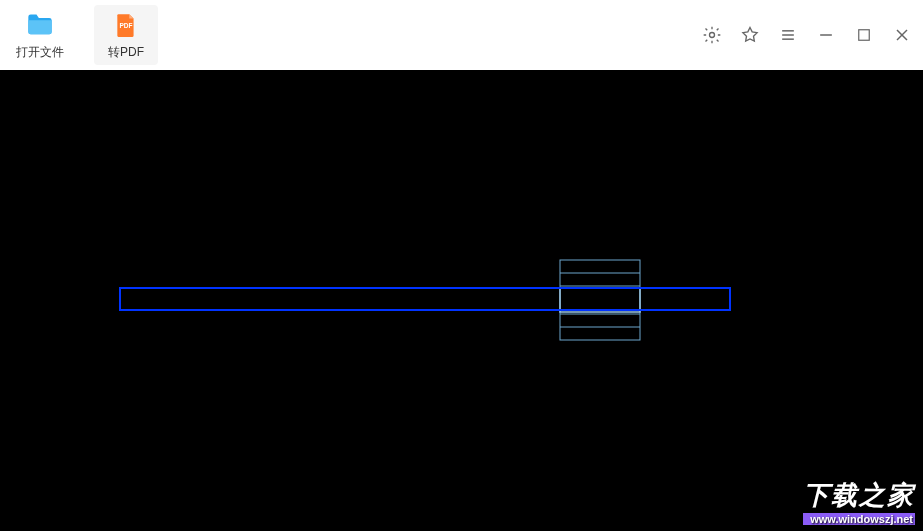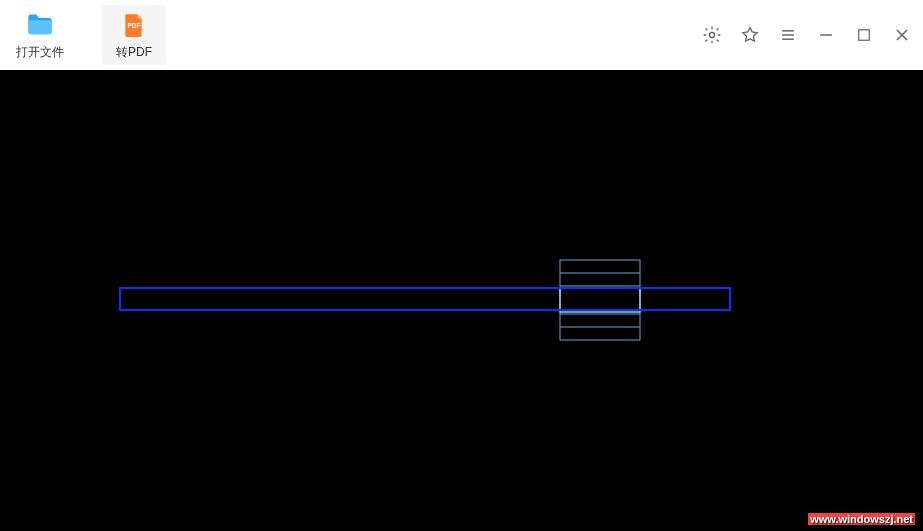--- a/index.html
+++ b/index.html
@@ -1,35 +1,35 @@
 <!DOCTYPE html>
 <html><head>
 <meta charset="utf-8">
 <style>
 * { margin: 0; padding: 0; box-sizing: border-box; }
 body { font-family: "Microsoft YaHei", sans-serif; background: #fff; width: 923px; height: 531px; overflow: hidden; position: relative; }
 
 .toolbar { height: 70px; background: #fff; display: flex; align-items: center; padding: 0 8px; position: relative; }
-.toolbar-left { display: flex; gap: 30px; }
+.toolbar-left { display: flex; gap: 22px; }
 .tb-btn { display: flex; flex-direction: column; align-items: center; justify-content: center; width: 64px; height: 60px; cursor: pointer; border-radius: 4px; }
 .tb-btn.active { background: #f5f5f5; }
 .tb-btn .icon-wrap { width: 30px; height: 30px; display: flex; align-items: center; justify-content: center; }
 .tb-btn .lbl { font-size: 12px; color: #333; margin-top: 4px; }
 
 .toolbar-right { position: absolute; right: 8px; top: 0; height: 70px; display: flex; align-items: center; gap: 12px; }
 .ticon { width: 26px; height: 26px; display: flex; align-items: center; justify-content: center; cursor: pointer; color: #555; }
 
 .tooltip { position: absolute; top: 72px; left: 140px; background: #fff; border: 1px solid #ddd; padding: 4px 10px; font-size: 12px; color: #333; box-shadow: 0 1px 3px rgba(0,0,0,0.1); }
 
 .canvas { position: absolute; top: 70px; left: 0; right: 0; bottom: 0; background: #000; }
 .canvas svg { width: 100%; height: 100%; }
 
 .watermark { position: absolute; right: 8px; bottom: 6px; text-align: right; color: #fff; font-family: "SimHei", sans-serif; text-shadow: 1px 1px 2px #000; pointer-events: none; }
 .watermark .wm1 { font-size: 26px; font-weight: bold; font-style: italic; letter-spacing: 2px; }
-.watermark .wm2 { font-size: 11px; font-weight: bold; background: #ef4444; padding: 0 2px; }
+.watermark .wm2 { font-size: 11px; font-weight: bold; background: #8b5cf6; padding: 0 2px; }
 </style>
 </head>
 <body>
 
 <div class="toolbar">
   <div class="toolbar-left">
 
     <div class="tb-btn">
       <div class="icon-wrap">
         <svg viewBox="0 0 24 24" width="28" height="28">
@@ -107,14 +107,15 @@
       <line x1="560" y1="257" x2="640" y2="257"></line>
     </g>
 
     <rect x="560" y="218" width="80" height="24" fill="none" stroke="#9DC8E6" stroke-width="1.5"></rect>
 
     <rect x="120" y="218" width="610" height="22" fill="none" stroke="#0033FF" stroke-width="2"></rect>
   </svg>
 </div>
 
 <div class="watermark">
+  <div class="wm1">下载之家</div>
   <div class="wm2">www.windowszj.net</div>
 </div>
 
 </body></html>

